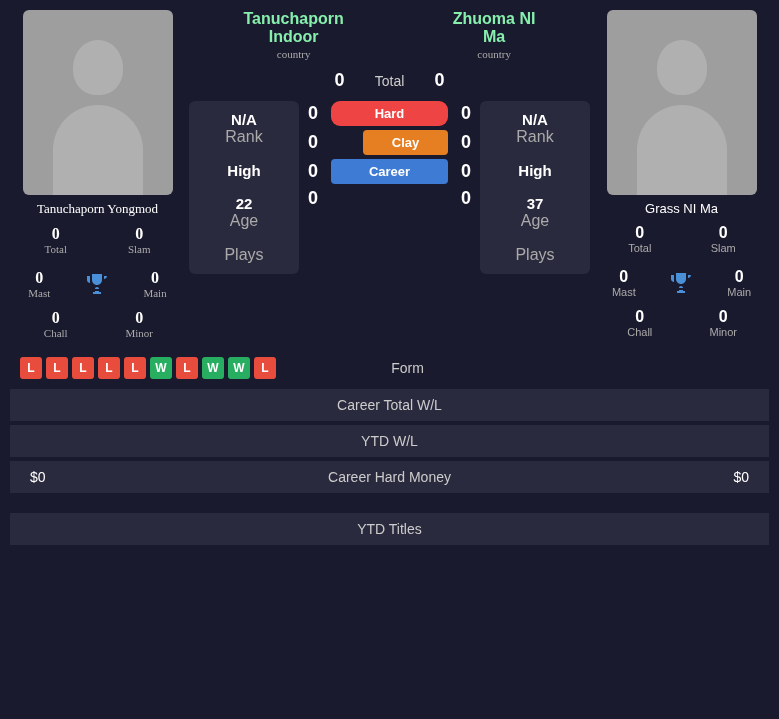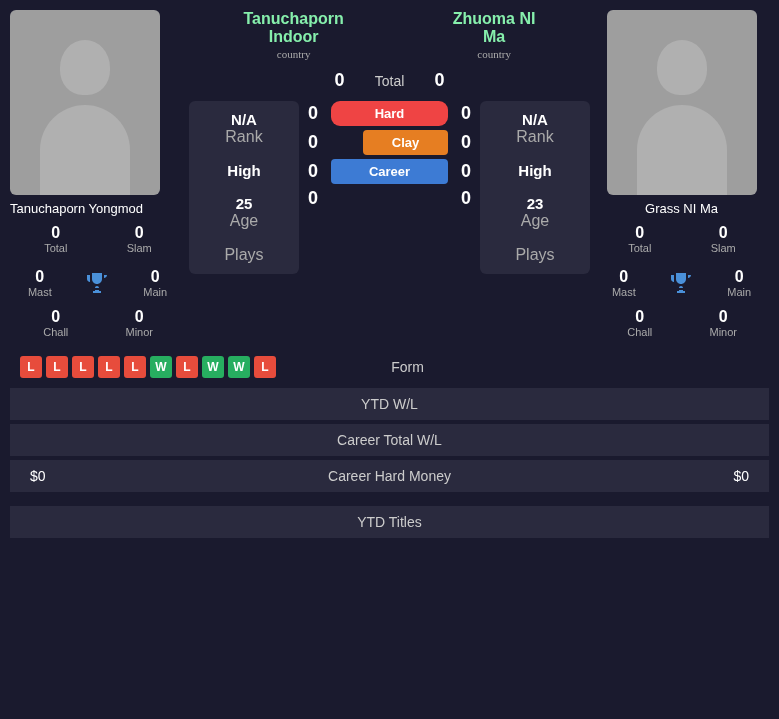--- a/index.html
+++ b/index.html
@@ -140,22 +140,23 @@
     }
 
     .btn-hard { background: #ef4444; border-radius: 9px; }
     .btn-clay { background: #e67e22; margin-left: 32px; }
     .btn-indoor { background: #3d7bd4; }
     .btn-grass { background: #27ae60; }
 
     .left-column {
       display: flex;
       flex-direction: column;
-      align-items: flex-start;
+      align-items: center;
       width: 175px;
+      font-family: Liberation Serif, serif;
     }
 
     .right-column {
       display: flex;
       flex-direction: column;
       align-items: center;
       width: 175px;
     }
 
     .center-column {
@@ -383,21 +384,21 @@
 
         <div class="side-info-panel">
           <div class="side-info-row">
             <span class="side-info-value">N/A</span>
             <span class="side-info-label">Rank</span>
           </div>
           <div class="side-info-row">
             <span class="side-info-value">High</span>
           </div>
           <div class="side-info-row">
-            <span class="side-info-value">25</span>
+            <span class="side-info-value">22</span>
             <span class="side-info-label">Age</span>
           </div>
           <div class="side-info-row">
             <span class="side-info-label">Plays</span>
           </div>
         </div>
 
         <div class="score-rows" style="flex:1;">
 
           <div class="score-row">
@@ -426,21 +427,21 @@
 
         <div class="side-info-panel">
           <div class="side-info-row">
             <span class="side-info-value">N/A</span>
             <span class="side-info-label">Rank</span>
           </div>
           <div class="side-info-row">
             <span class="side-info-value">High</span>
           </div>
           <div class="side-info-row">
-            <span class="side-info-value">23</span>
+            <span class="side-info-value">37</span>
             <span class="side-info-label">Age</span>
           </div>
           <div class="side-info-row">
             <span class="side-info-label">Plays</span>
           </div>
         </div>
       </div>
     </div>
 
     <div class="right-column">
@@ -501,31 +502,31 @@
         <div class="form-badge badge-w">W</div>
         <div class="form-badge badge-l">L</div>
         <div class="form-badge badge-w">W</div>
         <div class="form-badge badge-w">W</div>
         <div class="form-badge badge-l">L</div>
       </div>
       <div class="form-label">Form</div>
       <div style="width: 220px;"></div>
     </div>
 
+    <div class="info-strip">
+      <span>Career Total W/L</span>
+    </div>
+
     <div class="info-strip" style="margin-top:4px;">
       <span>YTD W/L</span>
-    </div>
-
-    <div class="info-strip">
-      <span>Career Total W/L</span>
     </div>
 
     <div class="info-strip-with-values" style="margin-top:4px;">
       <span class="strip-value">$0</span>
       <span>Career Hard Money</span>
       <span class="strip-value">$0</span>
     </div>
 
-    <div class="info-strip" style="margin-top:14px;">
+    <div class="info-strip" style="margin-top:20px;">
       <span>YTD Titles</span>
     </div>
   </div>
 </div>
 
 </body></html>

